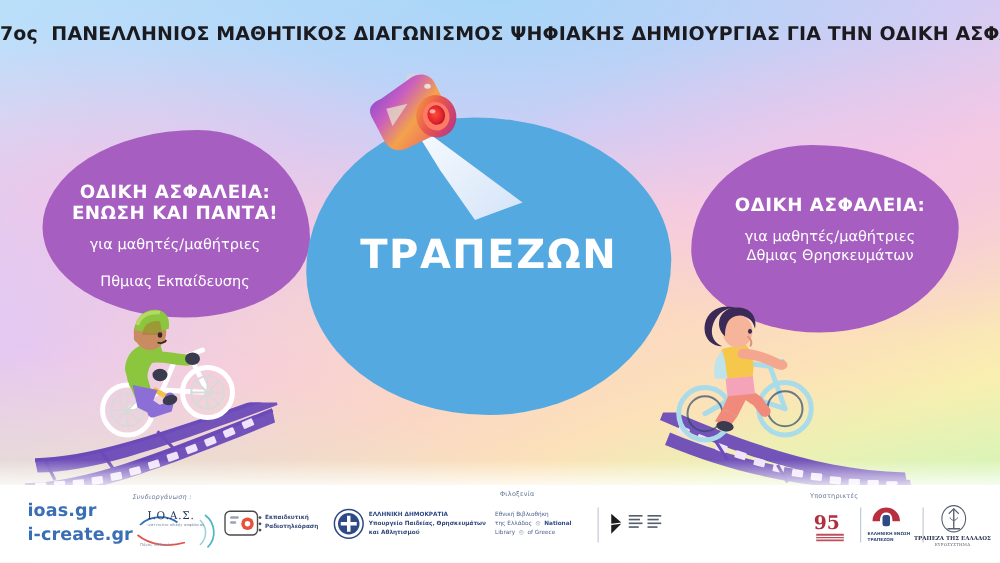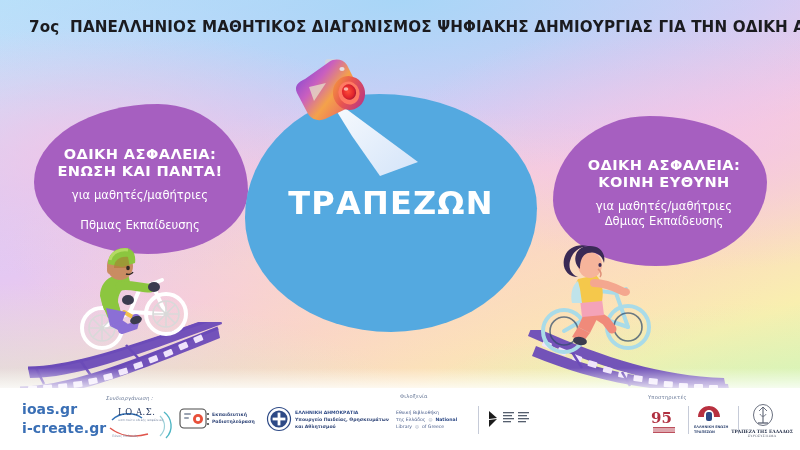--- a/index.html
+++ b/index.html
@@ -59,21 +59,21 @@
   .title{
     position:absolute; left:0; right:0; top:18px;
     text-align:center;
     font-family:"DejaVu Sans", sans-serif;
     font-weight:bold;
     font-size:15.2px;
     letter-spacing:.1px;
     color:#1b1b1f;
     white-space:nowrap;
   }
-  .title .ord{ font-size:15.2px;padding-left:29px; }
+  .title .ord{ font-size:15.2px; }
 
   
   .blob{ position:absolute; }
 
   .blob-left{
     left:34px; top:104px; width:214px; height:150px;
     background:#a65fc0;
     border-radius:58% 42% 47% 53% / 52% 58% 42% 48%;
   }
   .blob-right{
@@ -229,23 +229,22 @@
 
   <div class="blob-txt txt-left">
     <span class="head">ΟΔΙΚΗ ΑΣΦΑΛΕΙΑ:</span>
     <span class="head">ΕΝΩΣΗ ΚΑΙ ΠΑΝΤΑ!</span>
     <span class="sub">για μαθητές/μαθήτριες</span>
     <span class="sub" style="margin-top:15px">Πθμιας Εκπαίδευσης</span>
   </div>
 
   <div class="blob-txt txt-right">
     <span class="head">ΟΔΙΚΗ ΑΣΦΑΛΕΙΑ:</span>
-    <span class="head">ΚΟΙΝΗ ΕΥΘΥΝΗ</span>
     <span class="sub">για μαθητές/μαθήτριες</span>
-    <span class="sub" style="margin-top:0">Δθμιας Εκπαίδευσης</span>
+    <span class="sub" style="margin-top:0">Δθμιας Θρησκευμάτων</span>
   </div>
 
   <div class="center-txt">
     <div>ΤΡΑΠΕΖΩΝ</div>
   </div>
 
   <div class="film-left">
     <svg viewBox="0 0 212 72" width="212" height="72">
       <g fill="none" stroke="#6b4bb8" stroke-width="3">
         <path d="M6,66 C52,66 110,44 204,6"></path>

